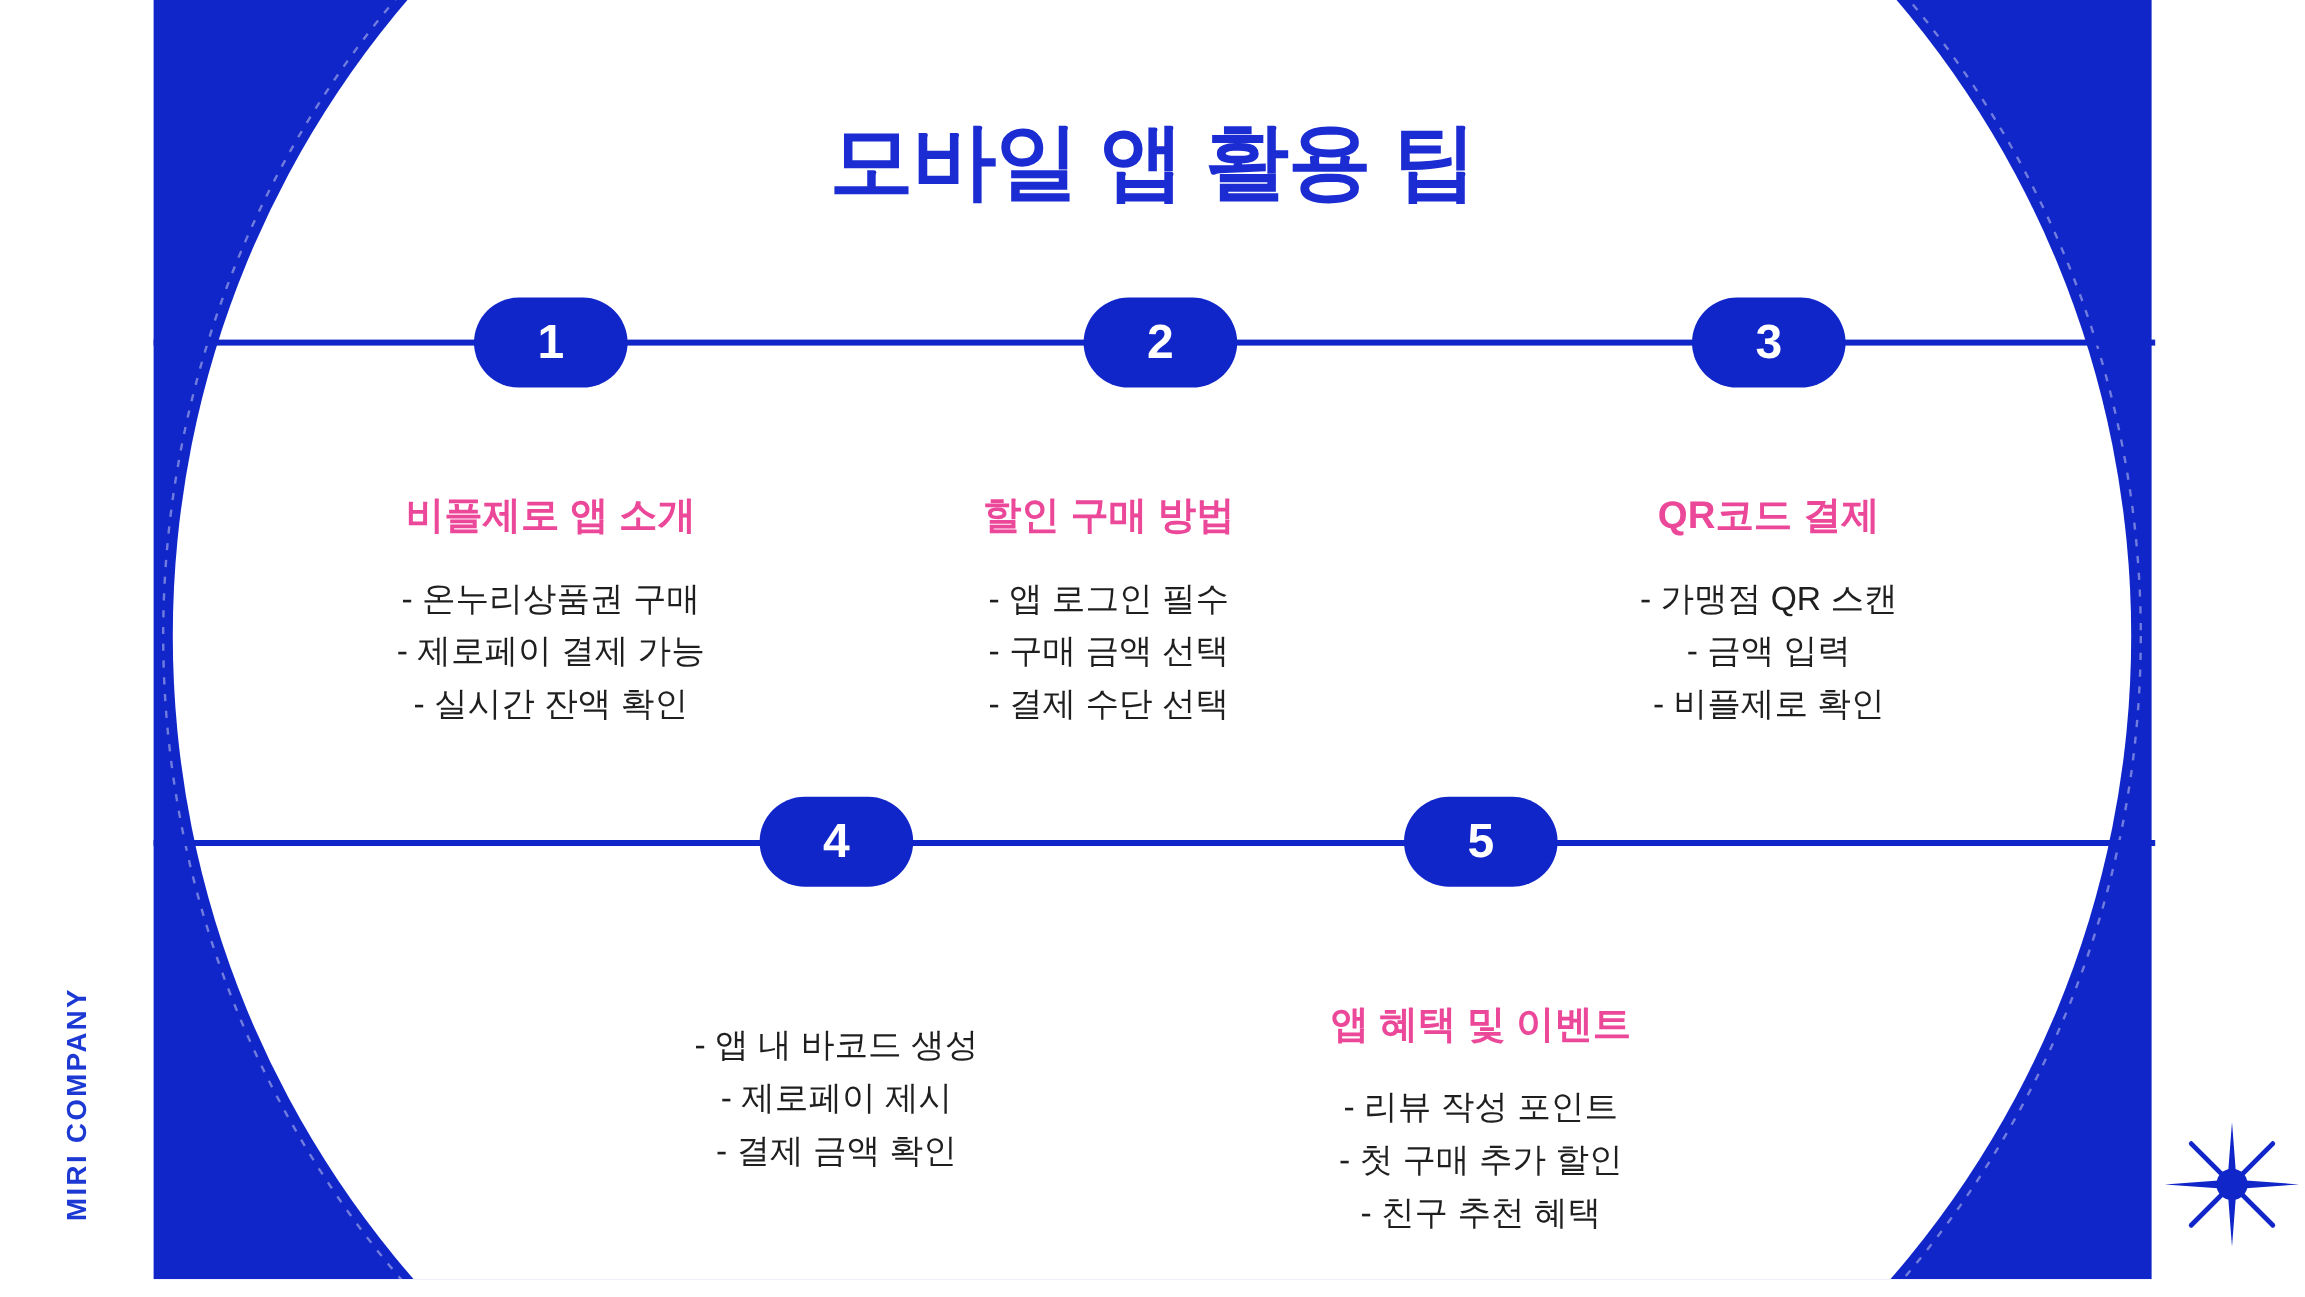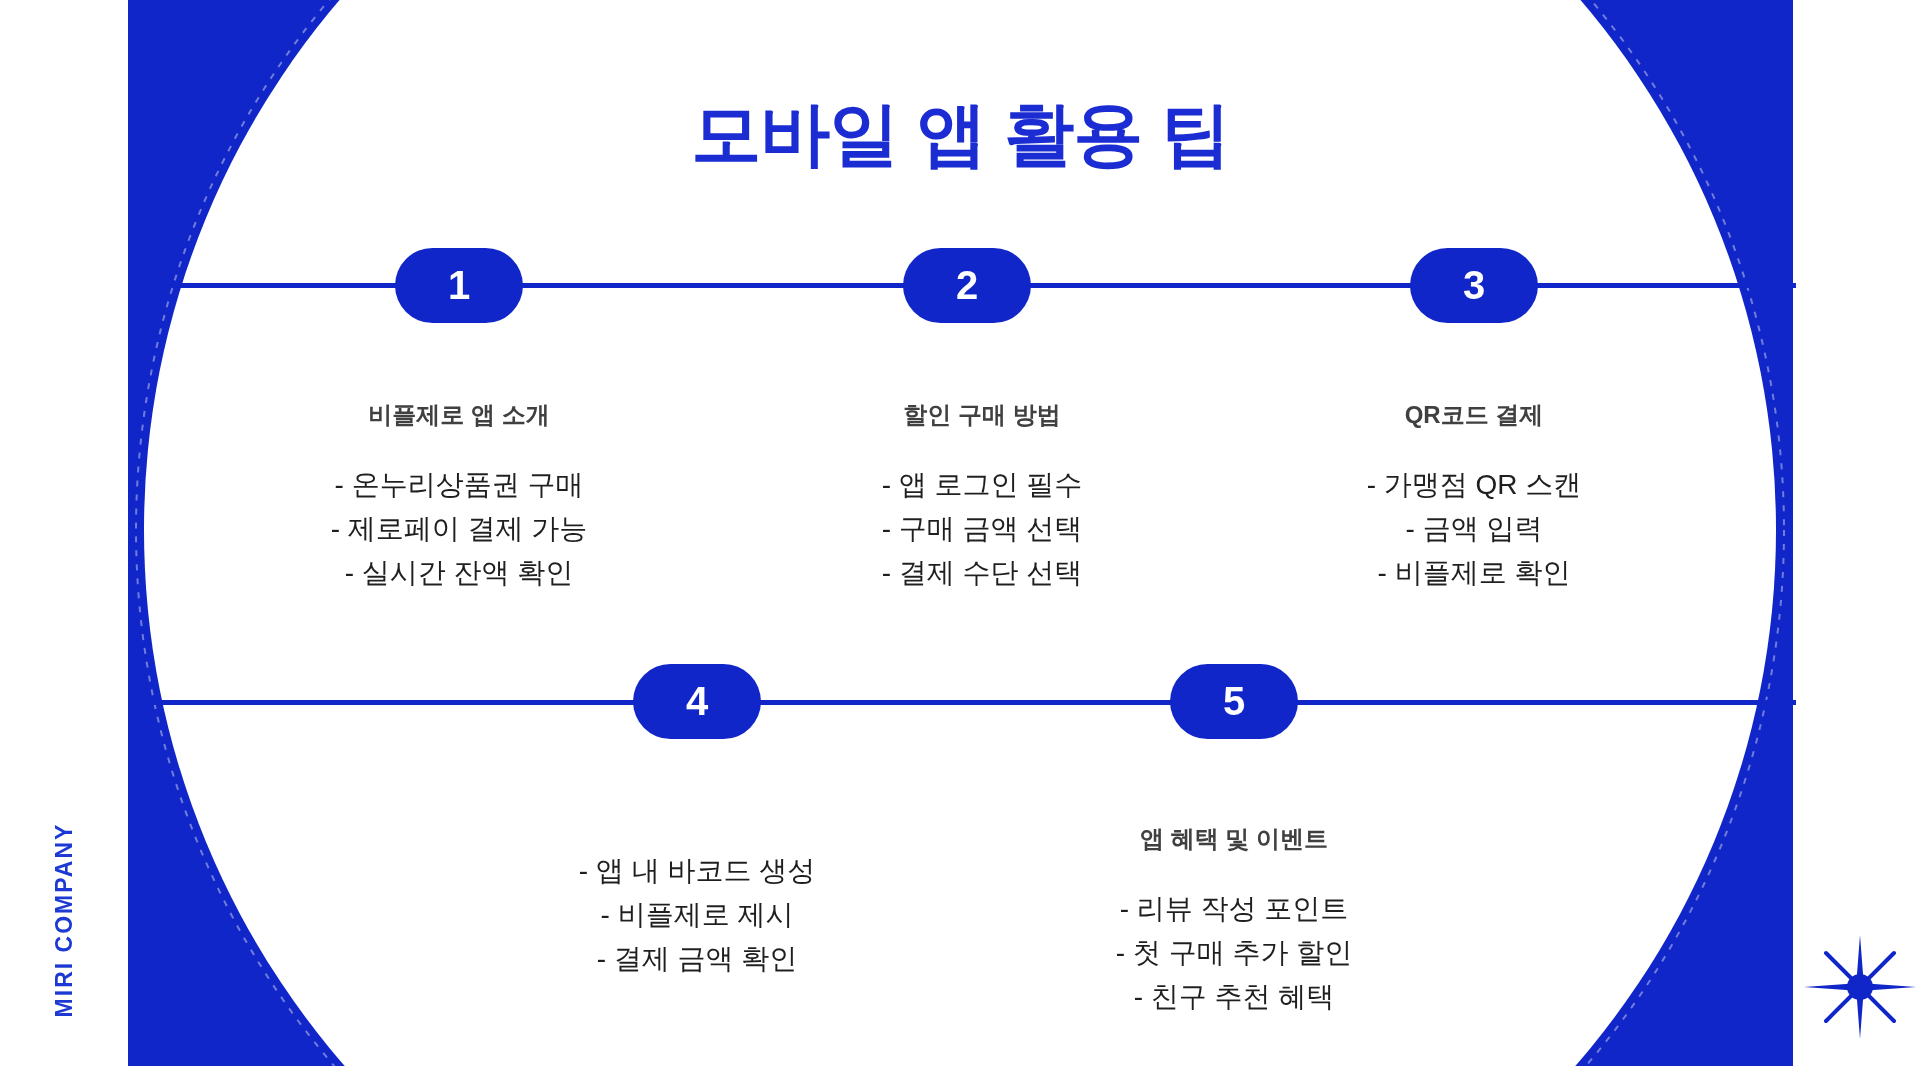--- a/index.html
+++ b/index.html
@@ -14,21 +14,21 @@
   }
   .timeline-line{position:absolute;height:5px;background:#1126c8;}
   .line-row1{left:128px;top:283px;width:1668px;}
   .line-row2{left:128px;top:700px;width:1668px;}
   .pill{
     position:absolute;width:128px;height:75px;border-radius:38px;background:#1126c8;
     display:flex;align-items:center;justify-content:center;
   }
   .pill span{color:#ffffff;font-size:40px;font-weight:700;}
   .step{position:absolute;width:460px;text-align:center;}
-  .step-heading{font-size:24px;font-weight:700;color:#404040;line-height:38px;}
+  .step-heading{font-size:32px;font-weight:700;color:#ec4899;line-height:38px;margin-top:14px;}
   .step-bullets{margin-top:29px;}
   .step-bullets div{font-size:28px;color:#1f1f1f;line-height:44px;}
   .brand-wrap{position:absolute;left:64px;top:920px;width:0;height:0;}
   .brand{
     position:absolute;left:0;top:0;transform:translate(-50%,-50%) rotate(-90deg);
     white-space:nowrap;font-size:23px;font-weight:600;letter-spacing:2px;color:#1c39d4;
   }
   .sparkle{position:absolute;left:1800px;top:927px;}
 </style>
 </head>
@@ -66,42 +66,42 @@
 
   <div class="step" style="left:229px;top:396px;">
     <div class="step-heading">비플제로 앱 소개</div>
     <div class="step-bullets">
       <div>- 온누리상품권 구매</div>
       <div>- 제로페이 결제 가능</div>
       <div>- 실시간 잔액 확인</div>
     </div>
   </div>
 
-  <div class="step" style="left:752px;top:396px;">
+  <div class="step" style="left:694px;top:396px;">
     <div class="step-heading">할인 구매 방법</div>
     <div class="step-bullets">
       <div>- 앱 로그인 필수</div>
       <div>- 구매 금액 선택</div>
       <div>- 결제 수단 선택</div>
     </div>
   </div>
 
   <div class="step" style="left:1244px;top:396px;">
     <div class="step-heading">QR코드 결제</div>
     <div class="step-bullets">
       <div>- 가맹점 QR 스캔</div>
       <div>- 금액 입력</div>
       <div>- 비플제로 확인</div>
     </div>
   </div>
 
   <div class="step" style="left:467px;top:820px;">
     <div class="step-bullets">
       <div>- 앱 내 바코드 생성</div>
-      <div>- 비플제로 제시</div>
+      <div>- 제로페이 제시</div>
       <div>- 결제 금액 확인</div>
     </div>
   </div>
 
   <div class="step" style="left:1004px;top:820px;">
     <div class="step-heading">앱 혜택 및 이벤트</div>
     <div class="step-bullets">
       <div>- 리뷰 작성 포인트</div>
       <div>- 첫 구매 추가 할인</div>
       <div>- 친구 추천 혜택</div>

